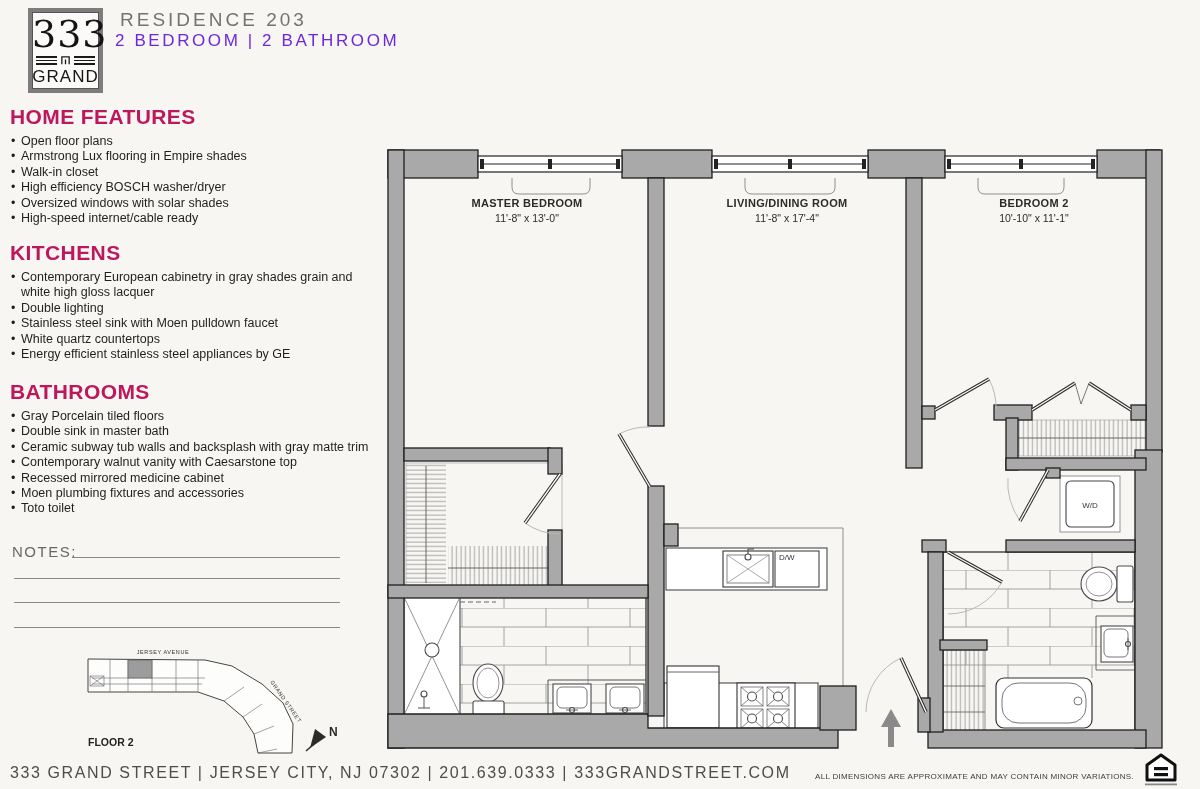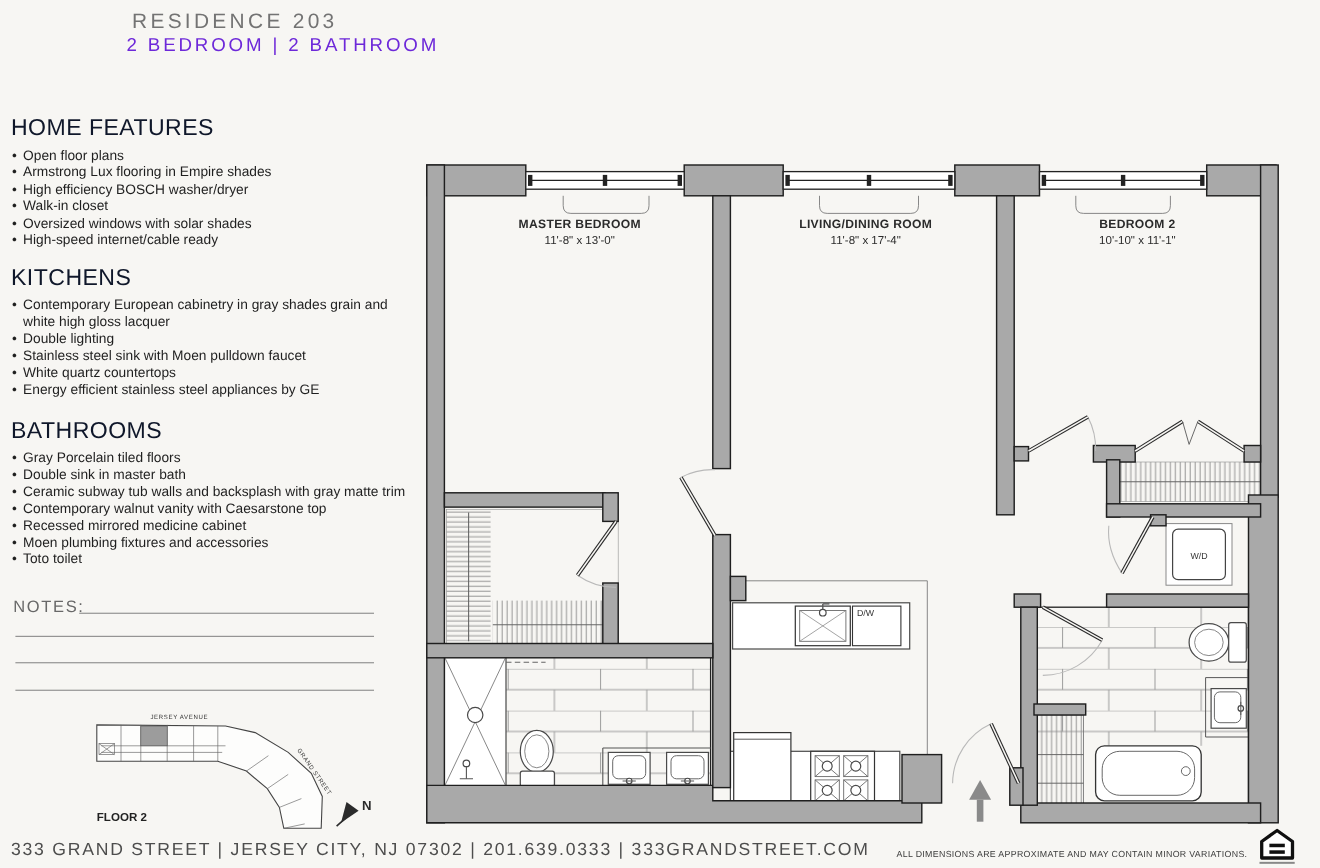--- a/index.html
+++ b/index.html
@@ -10,21 +10,21 @@
         box-shadow:inset 0 0 0 1px #555;background:#fbfaf8;text-align:center;}
   .logo-number{font-family:"DejaVu Serif",serif;font-size:38px;line-height:40px;color:#141414;letter-spacing:1px;margin-top:2px;}
   .logo-rule{display:flex;align-items:center;justify-content:center;gap:3px;margin:1px 4px 1px;}
   .rule-stack{flex:1;display:flex;flex-direction:column;gap:2px;}
   .rule-stack i{display:block;height:1.5px;background:#1a1a1a;}
   .logo-name{font-size:17px;letter-spacing:1px;color:#141414;font-weight:400;margin-top:1px;}
   .hdr-residence{position:absolute;left:120px;top:9px;font-size:19px;letter-spacing:3px;color:#737373;}
   .hdr-subtitle{position:absolute;left:115px;top:31px;font-size:17px;letter-spacing:2.6px;color:#6d28d9;}
   
   .section{position:absolute;left:10px;width:362px;}
-  .section h2{margin:0 0 5px 0;font-size:21px;line-height:24px;font-weight:400;letter-spacing:0.4px;color:#0f172a;}
+  .section h2{margin:0 0 5px 0;font-size:21px;line-height:24px;font-weight:700;letter-spacing:0.4px;color:#be185d;}
   .section ul{margin:0;padding:0;list-style:none;}
   .section li{position:relative;padding-left:11px;font-size:12.5px;line-height:15.4px;color:#1f1f1f;}
   .section li::before{content:"•";position:absolute;left:1px;top:0;}
   
   .notes-label{position:absolute;left:12px;top:543px;font-size:15px;letter-spacing:1.5px;color:#686868;}
   .nline{position:absolute;border-top:1.3px solid #8a8a8a;}
   
   svg text{font-family:"Liberation Sans",sans-serif;}
   .wall{fill:#a9a9a9;stroke:#1f1f1f;stroke-width:1.3;}
   .fix{fill:#ffffff;stroke:#4a4a4a;stroke-width:1.1;}
@@ -39,30 +39,49 @@
   
   .footer-address{position:absolute;left:10px;top:764px;font-size:16px;letter-spacing:1.6px;color:#4d4d4d;}
   .footer-disclaimer{position:absolute;right:66px;top:772px;font-size:8px;letter-spacing:0.3px;color:#3b3b3b;}
   .eho{position:absolute;right:22px;top:752px;}
 </style>
 </head>
 <body>
 
 <div class="page">
 
+  <div class="logo">
+    <div class="logo-number">333</div>
+    <div class="logo-rule">
+      <span class="rule-stack">
+          <i></i>
+          <i></i>
+          <i></i>
+        </span>
+      <svg width="11" height="11" viewBox="0 0 12 12">
+        <path d="M2,10 V2 H10 V10 M6,10 V5" fill="none" stroke="#1a1a1a" stroke-width="1.4"></path>
+      </svg>
+      <span class="rule-stack">
+          <i></i>
+          <i></i>
+          <i></i>
+        </span>
+    </div>
+    <div class="logo-name">GRAND</div>
+  </div>
   <div class="hdr-residence">RESIDENCE 203</div>
   <div class="hdr-subtitle">2 BEDROOM | 2 BATHROOM</div>
 
   <div class="section" style="top:105px;">
     <h2>HOME FEATURES</h2>
     <ul>
       <li>Open floor plans</li>
       <li>Armstrong Lux flooring in Empire shades</li>
+      <li>Walk-in closet</li>
       <li>High efficiency BOSCH washer/dryer</li>
-      <li>Walk-in closet</li>
       <li>Oversized windows with solar shades</li>
       <li>High-speed internet/cable ready</li>
     </ul>
   </div>
 
   <div class="section" style="top:241px;">
     <h2>KITCHENS</h2>
     <ul>
       <li>Contemporary European cabinetry in gray shades grain and white high gloss lacquer</li>
       <li>Double lighting</li>

